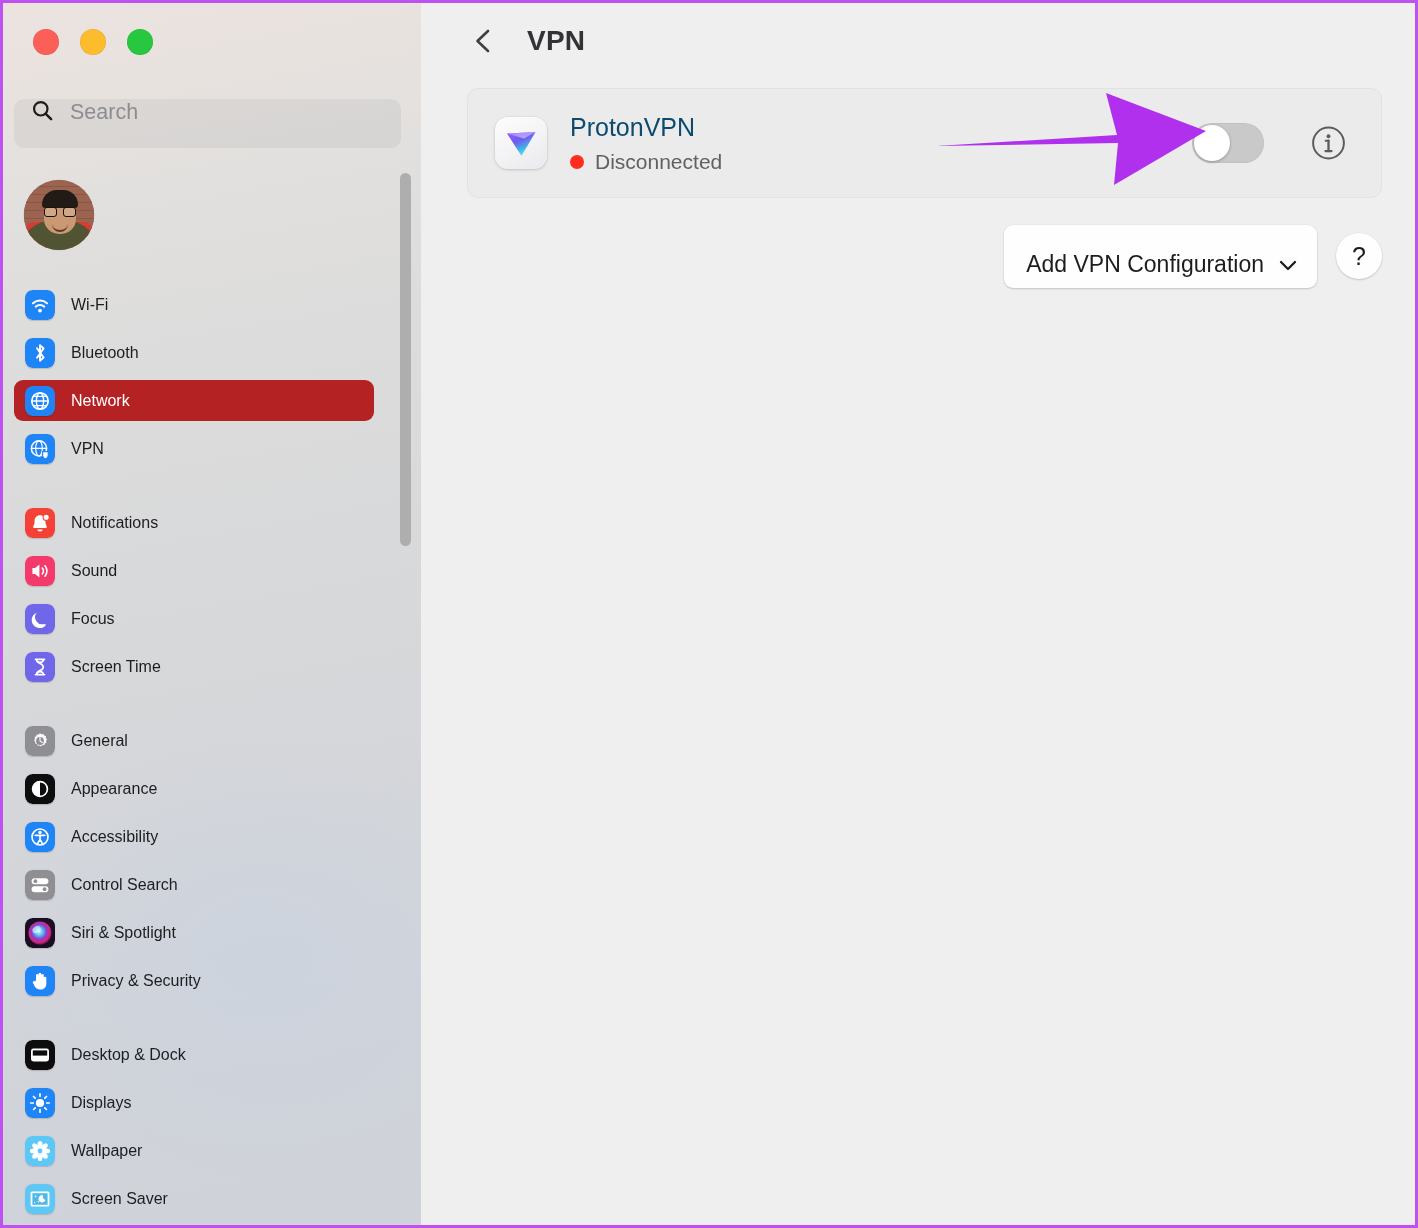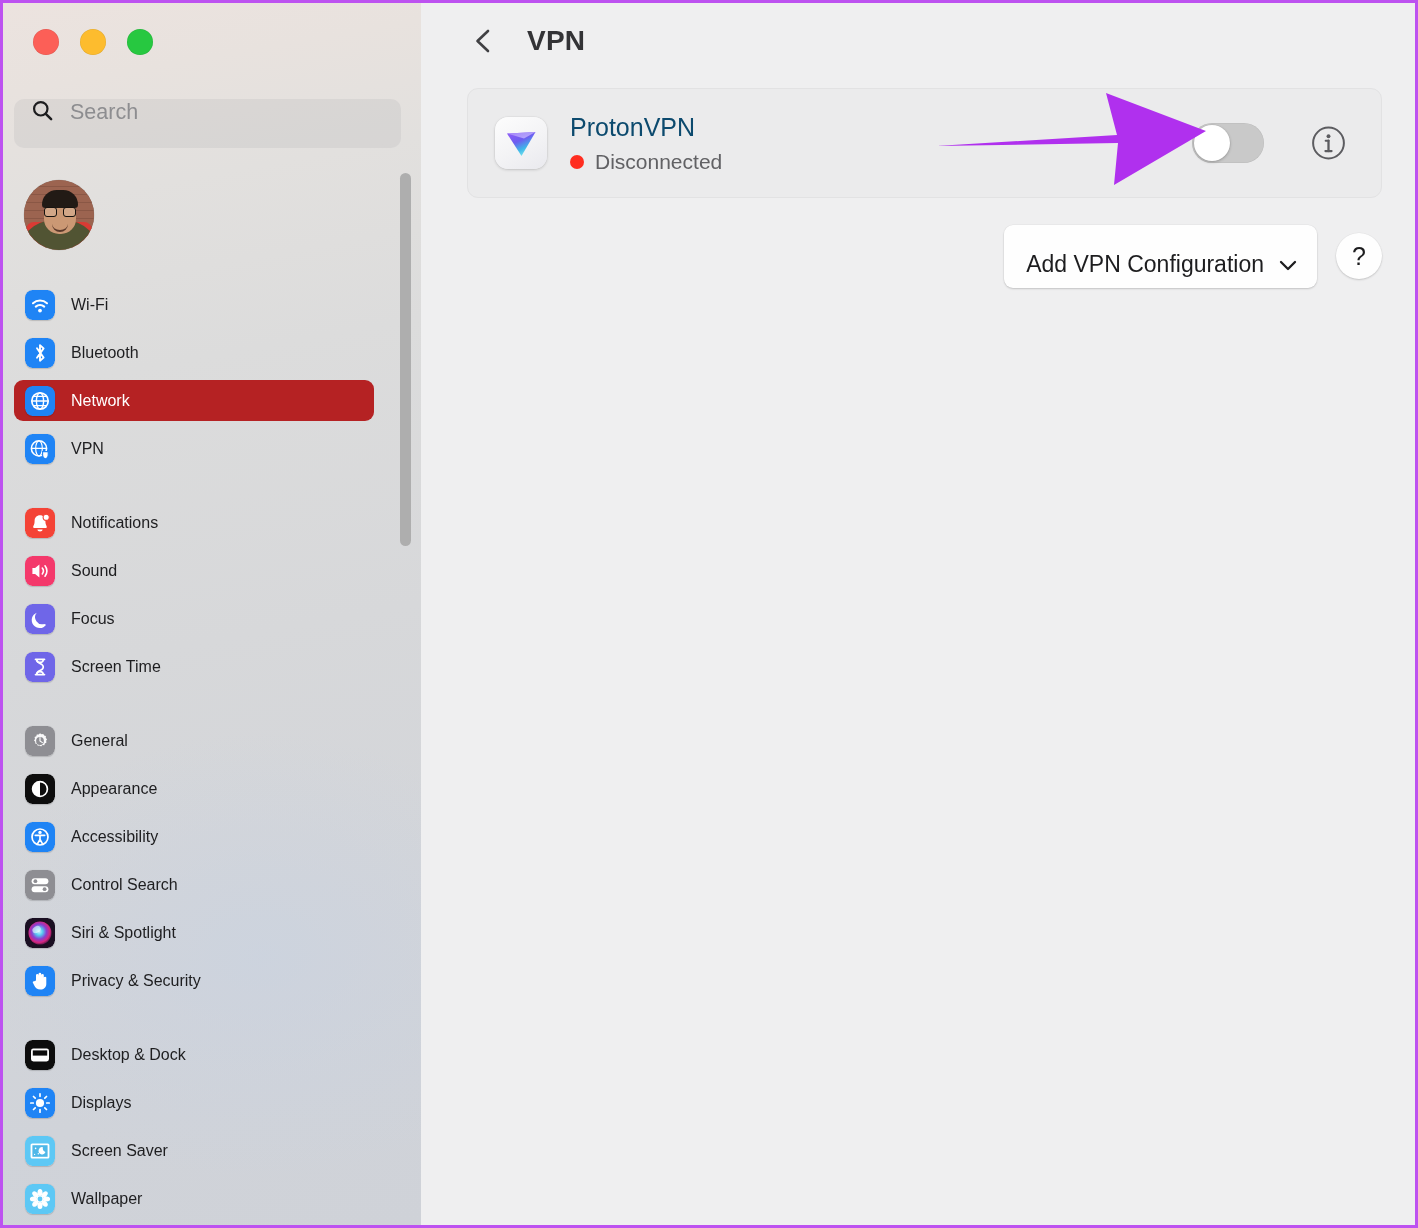--- a/index.html
+++ b/index.html
@@ -349,48 +349,48 @@
                 <line x1="19.8" y1="19.8" x2="21.5" y2="21.5"></line>
               <line x1="21.5" y1="8.5" x2="19.8" y2="10.2"></line>
                 <line x1="10.2" y1="19.8" x2="8.5" y2="21.5"></line>
             </g>
           </svg>
           <span class="lbl">Displays</span>
         </div>
         <div class="row">
           <svg class="ico" viewBox="0 0 30 30">
             <rect width="30" height="30" rx="7.5" fill="#5dc8f5"></rect>
-            <rect x="5.6" y="7.4" width="18.8" height="15.2" rx="1.6" fill="#fff"></rect>
-            <rect x="7.4" y="9.2" width="15.2" height="11.6" fill="#4fb8e8"></rect>
-            <path d="M17.9 11.2a3.6 3.6 0 1 0 2.6 4.9 4.4 4.4 0 0 1-2.6-4.9z" fill="#fff"></path>
-            <circle cx="10.6" cy="12.4" r=".8" fill="#fff"></circle>
-            <circle cx="13.3" cy="17.7" r=".7" fill="#fff"></circle>
-            <circle cx="9.6" cy="18.4" r=".6" fill="#fff"></circle>
-          </svg>
-          <span class="lbl">Screen Saver</span>
-        </div>
-        <div class="row">
-          <svg class="ico" viewBox="0 0 30 30">
-            <rect width="30" height="30" rx="7.5" fill="#5dc8f5"></rect>
             <g fill="#fff">
               <circle cx="15" cy="15" r="3.3"></circle>
               <g>
                 <ellipse cx="15" cy="8.5" rx="2.5" ry="3.6"></ellipse>
                 <ellipse cx="15" cy="21.5" rx="2.5" ry="3.6"></ellipse>
                 <ellipse cx="8.5" cy="15" rx="3.6" ry="2.5"></ellipse>
                 <ellipse cx="21.5" cy="15" rx="3.6" ry="2.5"></ellipse>
                 <ellipse cx="10.4" cy="10.4" rx="2.5" ry="3.6" transform="rotate(-45 10.4 10.4)"></ellipse>
                 <ellipse cx="19.6" cy="19.6" rx="2.5" ry="3.6" transform="rotate(-45 19.6 19.6)"></ellipse>
                 <ellipse cx="19.6" cy="10.4" rx="3.6" ry="2.5" transform="rotate(-45 19.6 10.4)"></ellipse>
                 <ellipse cx="10.4" cy="19.6" rx="3.6" ry="2.5" transform="rotate(-45 10.4 19.6)"></ellipse>
               </g>
             </g>
             <circle cx="15" cy="15" r="2.4" fill="#5dc8f5"></circle>
           </svg>
           <span class="lbl">Wallpaper</span>
+        </div>
+        <div class="row">
+          <svg class="ico" viewBox="0 0 30 30">
+            <rect width="30" height="30" rx="7.5" fill="#5dc8f5"></rect>
+            <rect x="5.6" y="7.4" width="18.8" height="15.2" rx="1.6" fill="#fff"></rect>
+            <rect x="7.4" y="9.2" width="15.2" height="11.6" fill="#4fb8e8"></rect>
+            <path d="M17.9 11.2a3.6 3.6 0 1 0 2.6 4.9 4.4 4.4 0 0 1-2.6-4.9z" fill="#fff"></path>
+            <circle cx="10.6" cy="12.4" r=".8" fill="#fff"></circle>
+            <circle cx="13.3" cy="17.7" r=".7" fill="#fff"></circle>
+            <circle cx="9.6" cy="18.4" r=".6" fill="#fff"></circle>
+          </svg>
+          <span class="lbl">Screen Saver</span>
         </div>
       </div>
 
     </div>
   </div>
 
   <div id="detail">
 
     <div id="hdr">
       <div id="backbtn">

